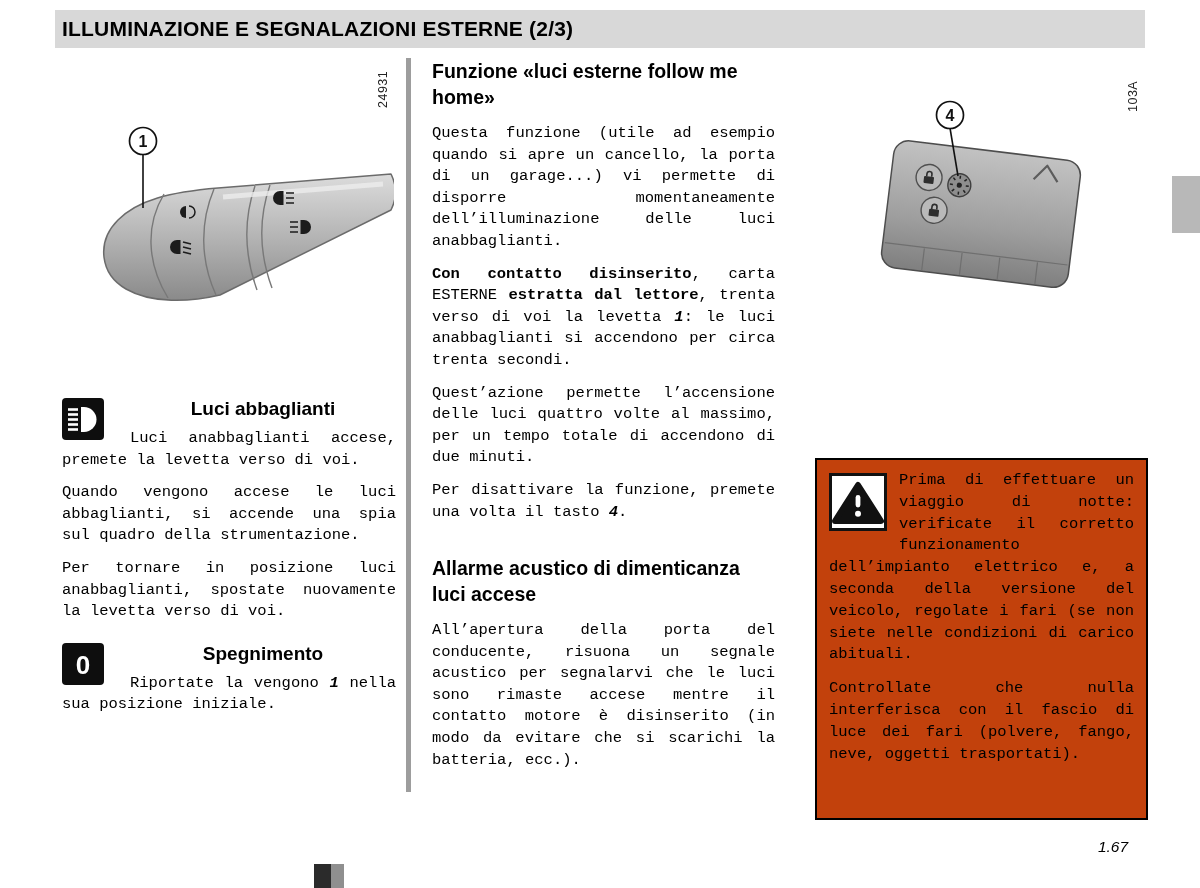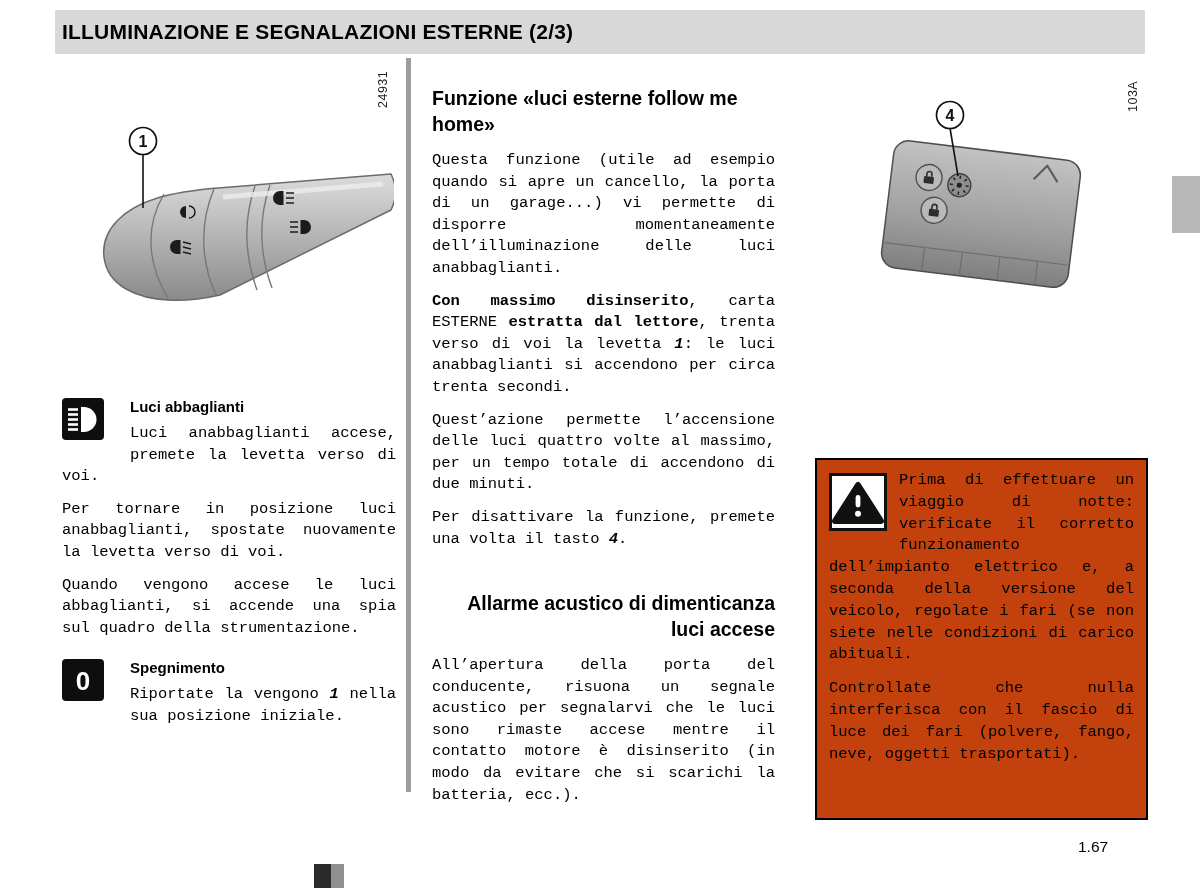--- a/index.html
+++ b/index.html
@@ -6,21 +6,21 @@
   html, body { margin: 0; padding: 0; background: #fff; }
   h1, h2, p, figure { margin: 0; padding: 0; }
 
   .page {
     position: relative; width: 1200px; height: 888px;
     background: #fff; overflow: hidden;
     font-family: "Liberation Sans", sans-serif; color: #000;
   }
 
   .title-bar {
-    position: absolute; left: 55px; top: 10px; width: 1090px; height: 44px;
+    position: absolute; left: 55px; top: 10px; width: 1090px; height: 38px;
     background: #d8d8d8; display: flex; align-items: center;
   }
   .title { font-size: 21px; font-weight: 700; padding-left: 7px; letter-spacing: 0.2px; }
 
   .divider { position: absolute; left: 406px; top: 58px; width: 5px; height: 734px; background: #9d9d9d; }
 
   .fig { position: absolute; }
   .fig-stalk { left: 58px; top: 62px; }
   .fig-card  { left: 858px; top: 92px; }
 
@@ -28,39 +28,39 @@
     position: absolute; font-size: 12.5px; color: #222; letter-spacing: 0.5px;
     transform: rotate(-90deg); transform-origin: left top; white-space: nowrap;
   }
   #ref-stalk { left: 376px; top: 108px; }
   #ref-card  { left: 1126px; top: 112px; }
 
   .left-col { position: absolute; left: 62px; top: 396px; width: 334px; }
   .sec-off { margin-top: 18px; }
   .icon-box { float: left; width: 42px; height: 42px; margin: 2px 26px 8px 0; }
   .icon-box svg { display: block; width: 42px; height: 42px; }
-  .sec-h { font-size: 15px; font-weight: 700; padding-top: 2px; margin-bottom: 8px; }
+  .sec-h { font-size: 19px; font-weight: 700; padding-top: 2px; margin-bottom: 8px; text-align: center; }
 
   .p { font-size: 15.5px; line-height: 21.6px; text-align: justify; margin-bottom: 11px; font-family: Liberation Mono, monospace; }
   .bold { font-weight: 700; }
   .bi { font-weight: 700; font-style: italic; }
 
   .mid-col { position: absolute; left: 432px; top: 58px; width: 343px; }
-  .mid-h { font-size: 19.5px; line-height: 26px; font-weight: 700; margin-bottom: 13px; margin-top: 27px; }
-  .mid-h2 { margin-top: 40px; text-align: right; }
+  .mid-h { font-size: 19.5px; line-height: 26px; font-weight: 700; margin-bottom: 13px; }
+  .mid-h2 { margin-top: 32px; }
 
   .warn-box {
     position: absolute; left: 815px; top: 458px; width: 333px; height: 362px;
     border: 2px solid #000; padding: 10px 12px; background: #c2410c;
   }
   .warn-icon { float: left; width: 58px; height: 58px; margin: 3px 12px 26px 0; }
   .warn-icon svg { display: block; width: 58px; height: 58px; }
   .warn-p { line-height: 21.8px; margin-bottom: 12px; }
 
-  .page-num { position: absolute; left: 1078px; top: 838px; width: 70px; text-align: left; font-size: 15.5px; }
+  .page-num { position: absolute; left: 1078px; top: 838px; width: 70px; text-align: center; font-size: 15.5px; font-style: italic; }
 
   .side-tab { position: absolute; left: 1172px; top: 176px; width: 28px; height: 57px; background: #b8b8b8; }
 
   .print-mark { position: absolute; top: 864px; height: 24px; }
   .print-mark-dark { left: 314px; width: 17px; background: #2b2b2b; }
   .print-mark-gray { left: 331px; width: 13px; background: #8f8f8f; }
 </style>
 </head>
 <body>
 
@@ -123,40 +123,40 @@
             <rect x="6" y="10.2" width="10" height="2.6"></rect>
             <rect x="6" y="15.2" width="10" height="2.6"></rect>
             <rect x="6" y="20.2" width="10" height="2.6"></rect>
             <rect x="6" y="25.2" width="10" height="2.6"></rect>
             <rect x="6" y="30.2" width="10" height="2.6"></rect>
           </g>
         </svg>
       </span>
       <h2 class="sec-h">Luci abbaglianti</h2>
       <p class="p">Luci anabbaglianti accese, premete la levetta verso di voi.</p>
+      <p class="p">Quando vengono accese le luci abbaglianti, si accende una spia sul quadro della strumentazione.</p>
       <p class="p">Per tornare in posizione luci anabbaglianti, spostate nuovamente la levetta verso di voi.</p>
-      <p class="p">Quando vengono accese le luci abbaglianti, si accende una spia sul quadro della strumentazione.</p>
     </section>
 
     <section class="sec sec-off">
       <span class="icon-box">
         <svg viewBox="0 0 42 42">
           <rect width="42" height="42" rx="4" fill="#0e0e0e"></rect>
           <text x="21" y="30.5" text-anchor="middle" font-size="26" font-weight="bold" fill="#fff">0</text>
         </svg>
       </span>
       <h2 class="sec-h">Spegnimento</h2>
       <p class="p"><span>Riportate la vengono </span><span class="bi">1</span><span> nella sua posizione iniziale.</span></p>
     </section>
   </div>
 
   <div class="mid-col">
     <h2 class="mid-h">Funzione «luci esterne follow me home»</h2>
     <p class="p">Questa funzione (utile ad esempio quando si apre un cancello, la porta di un garage...) vi permette di disporre momentaneamente dell’illuminazione delle luci anabbaglianti.</p>
-    <p class="p"><span class="bold">Con massimo disinserito</span><span>, carta ESTERNE </span><span class="bold">estratta dal lettore</span><span>, trenta verso di voi la levetta </span><span class="bi">1</span><span>: le luci anabbaglianti si accendono per circa trenta secondi.</span></p>
+    <p class="p"><span class="bold">Con contatto disinserito</span><span>, carta ESTERNE </span><span class="bold">estratta dal lettore</span><span>, trenta verso di voi la levetta </span><span class="bi">1</span><span>: le luci anabbaglianti si accendono per circa trenta secondi.</span></p>
     <p class="p">Quest’azione permette l’accensione delle luci quattro volte al massimo, per un tempo totale di accendono di due minuti.</p>
     <p class="p"><span>Per disattivare la funzione, premete una volta il tasto </span><span class="bi">4</span><span>.</span></p>
     <h2 class="mid-h mid-h2">Allarme acustico di dimenticanza luci accese</h2>
     <p class="p">All’apertura della porta del conducente, risuona un segnale acustico per segnalarvi che le luci sono rimaste accese mentre il contatto motore è disinserito (in modo da evitare che si scarichi la batteria, ecc.).</p>
   </div>
 
   <figure class="fig fig-card">
     <svg width="250" height="235" viewBox="0 0 250 235">
       <defs>
         <linearGradient id="cardG" x1="0" y1="0" x2="0" y2="1">

